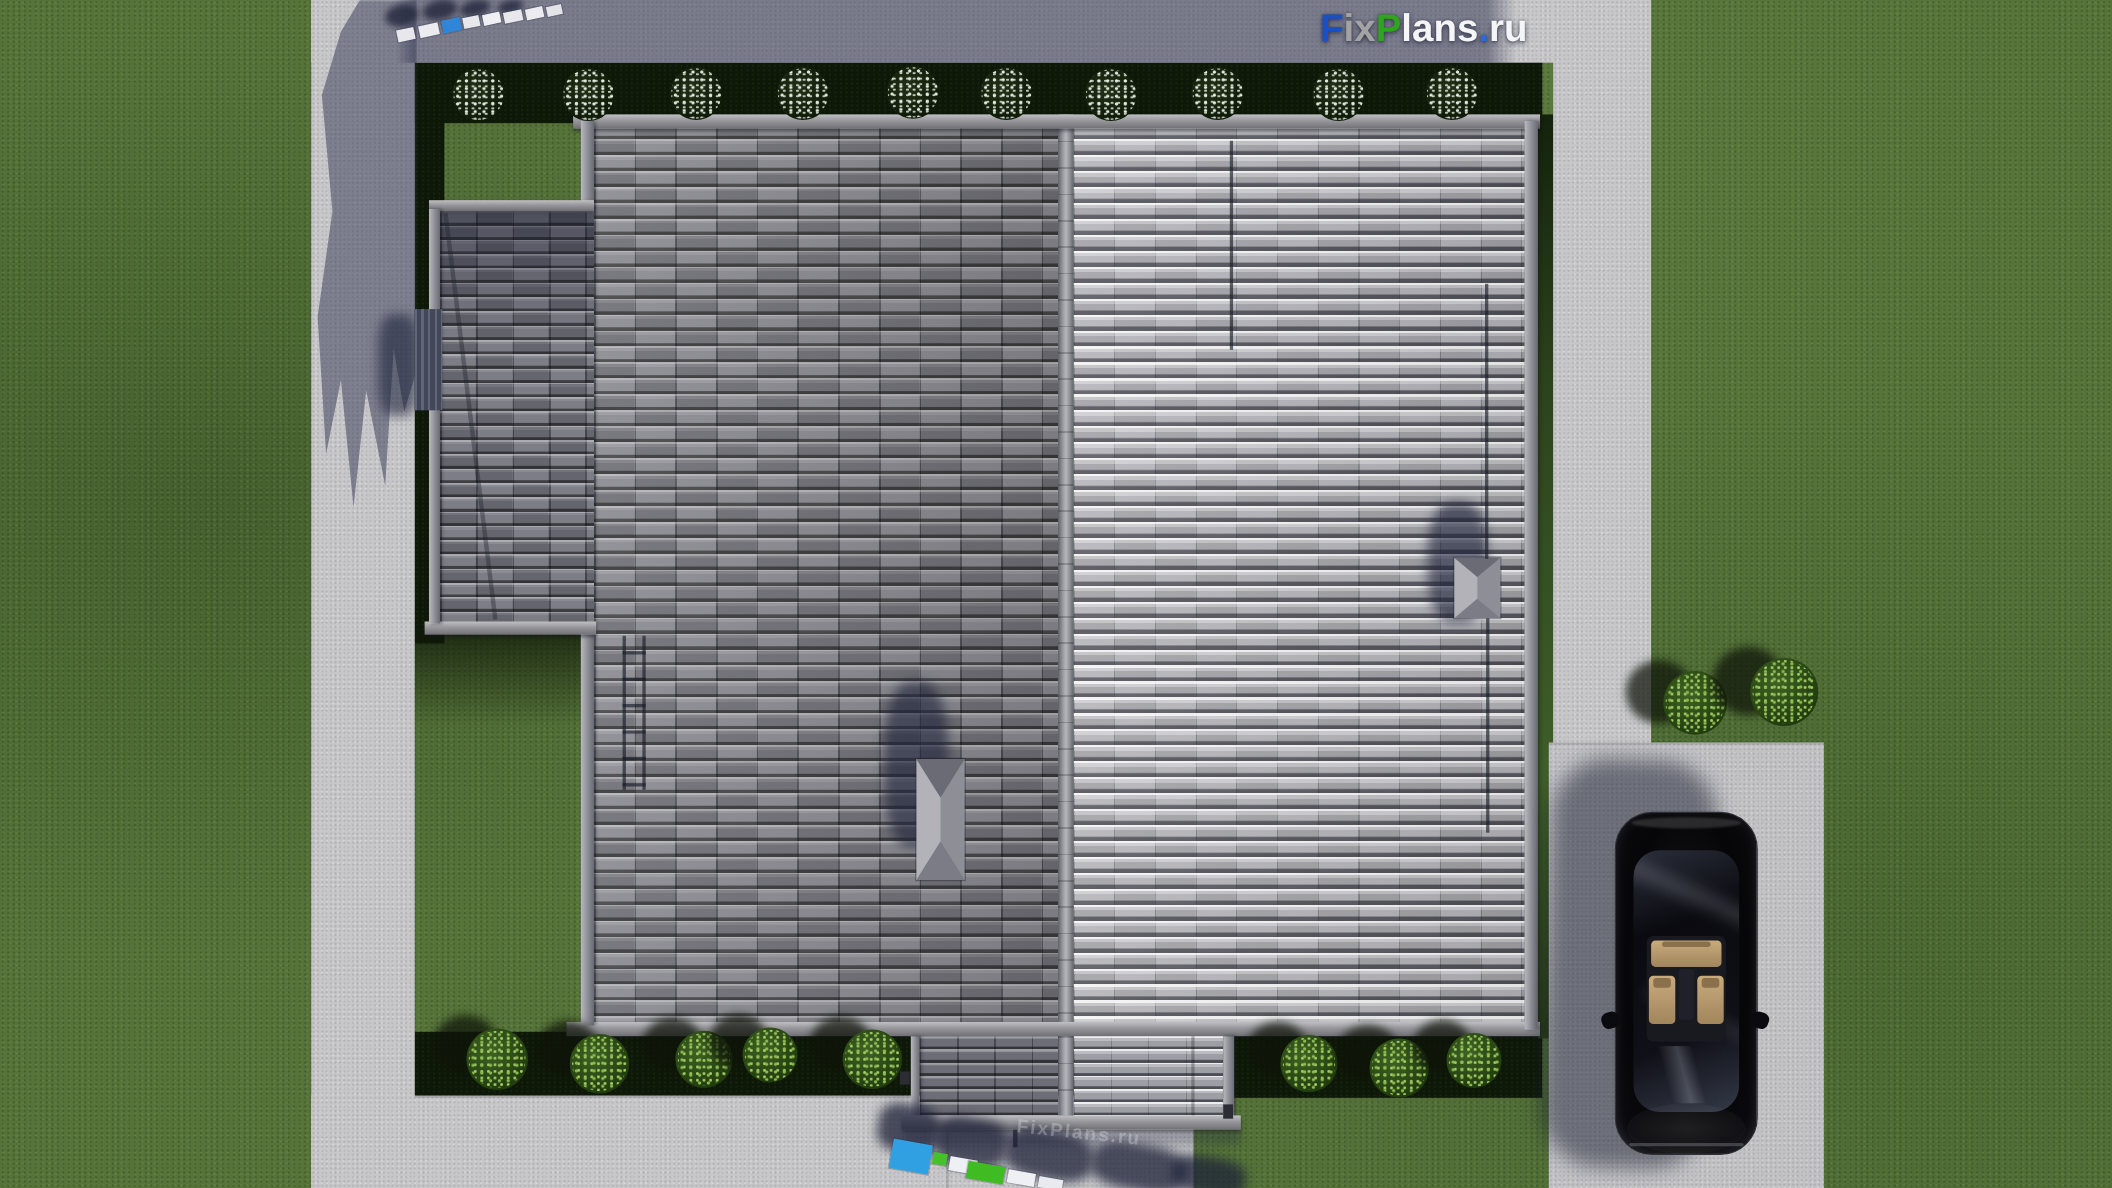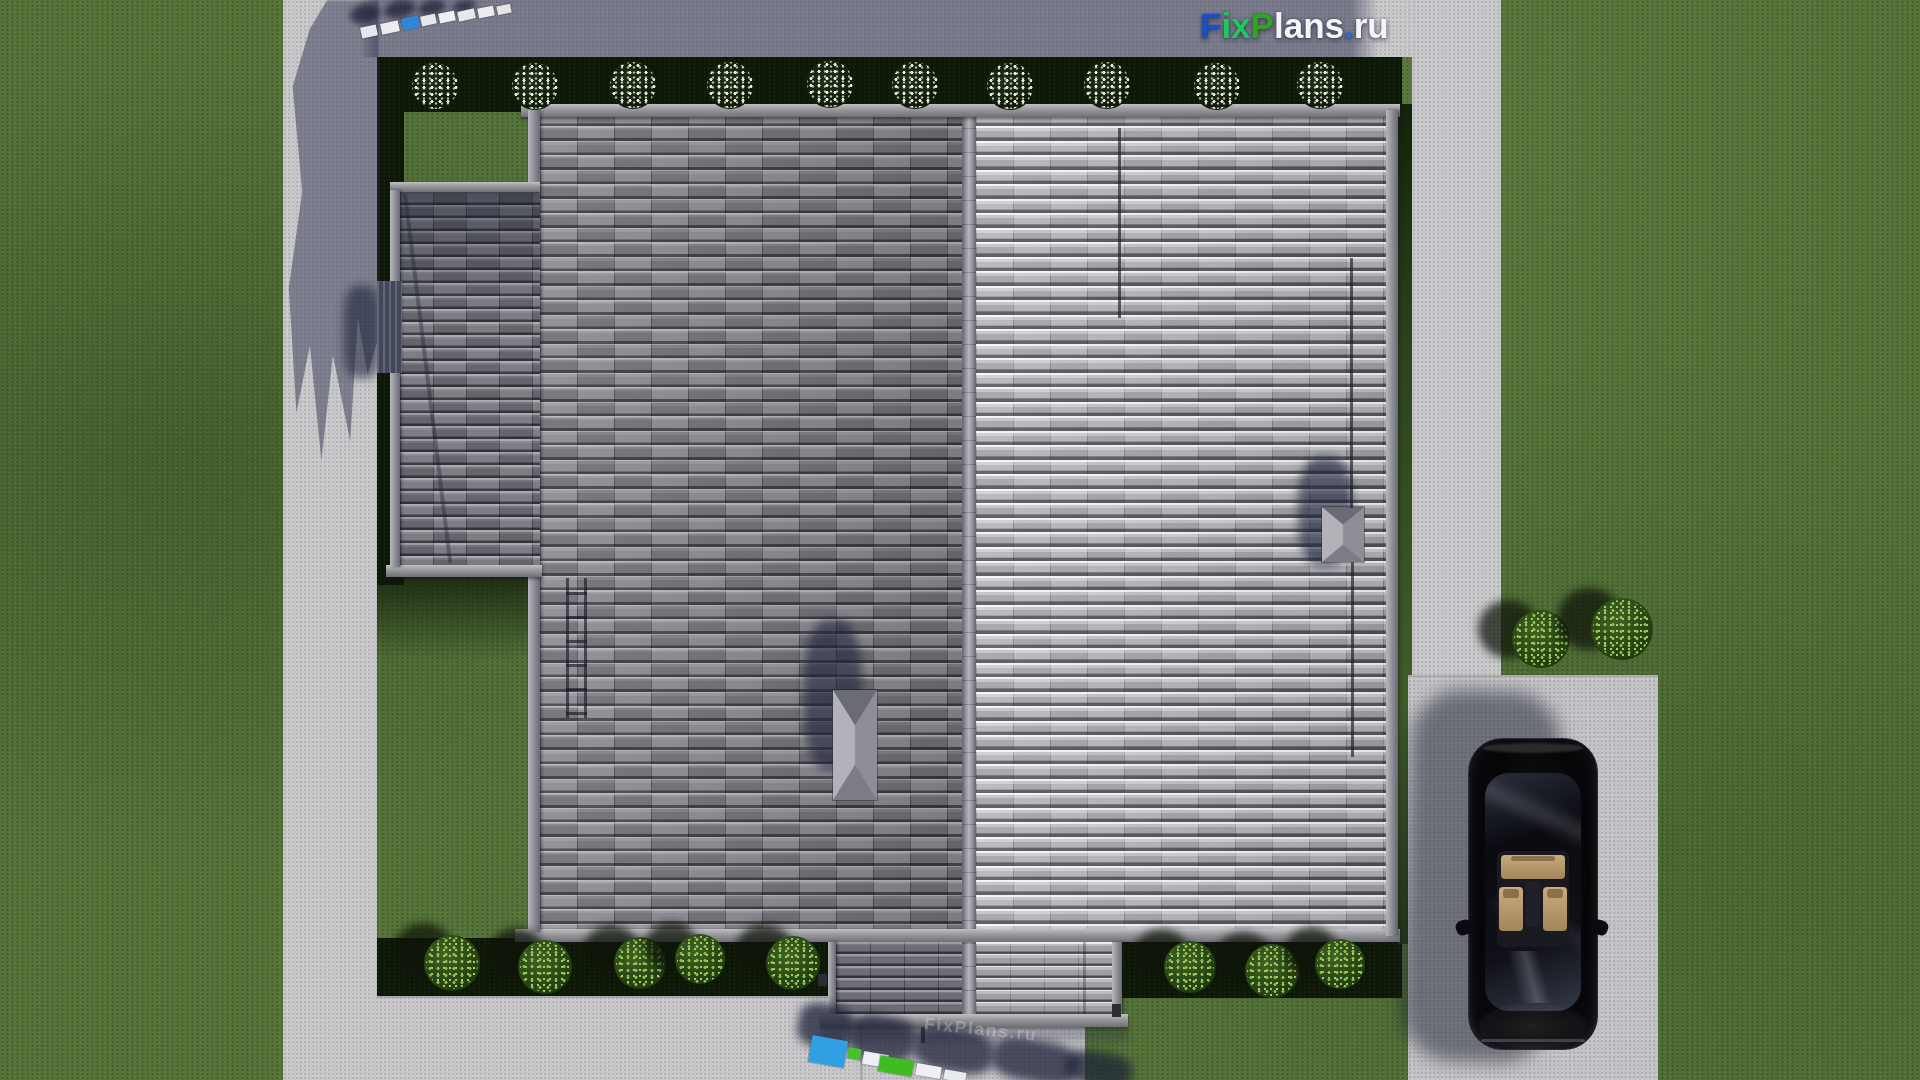--- a/index.html
+++ b/index.html
@@ -244,14 +244,14 @@
       <div class="abs blob" style="left: 1066px; top: 1052px; width: 66px; height: 34px; background: rgba(30, 34, 56, 0.75); filter: blur(5px); transform: rotate(10deg); border-radius: 35%;"></div>
       <div class="abs wm-block" style="left: 810px; top: 1038px; width: 36px; height: 27px; background: rgb(49, 160, 226); transform: rotate(10deg);"></div>
       <div class="abs wm-block" style="left: 848px; top: 1048px; width: 13px; height: 11px; background: rgb(69, 194, 40); transform: rotate(10deg);"></div>
       <div class="abs wm-block" style="left: 863px; top: 1053px; width: 25px; height: 13px; background: rgb(238, 240, 244); transform: rotate(10deg);"></div>
       <div class="abs wm-block" style="left: 879px; top: 1058px; width: 34px; height: 16px; background: rgb(63, 188, 34); transform: rotate(10deg);"></div>
       <div class="abs wm-block" style="left: 916px; top: 1065px; width: 25px; height: 12px; background: rgb(238, 240, 244); transform: rotate(10deg);"></div>
       <div class="abs wm-block" style="left: 944px; top: 1071px; width: 22px; height: 10px; background: rgb(232, 234, 240); transform: rotate(10deg);"></div>
     </div>
 
   <div class="abs ghost" style="left:924px;top:1020px;">FixPlans.ru</div>
-  <div class="abs brand-logo" style="left:1200px;top:6px;"><span style="color: rgb(26, 80, 196);">F</span><span style="color: #22c55e;">ix</span><span style="color: rgb(47, 164, 29);">P</span><span style="color: rgb(245, 245, 247);">lans</span><span style="color: rgb(43, 107, 216);">.</span><span style="color: rgb(245, 245, 247);">ru</span></div>
+  <div class="abs brand-logo" style="left:1200px;top:6px;"><span style="color: rgb(26, 80, 196);">F</span><span style="color: #a3a3a3;">ix</span><span style="color: rgb(47, 164, 29);">P</span><span style="color: rgb(245, 245, 247);">lans</span><span style="color: rgb(43, 107, 216);">.</span><span style="color: rgb(245, 245, 247);">ru</span></div>
 </div>
 
 </body></html>

